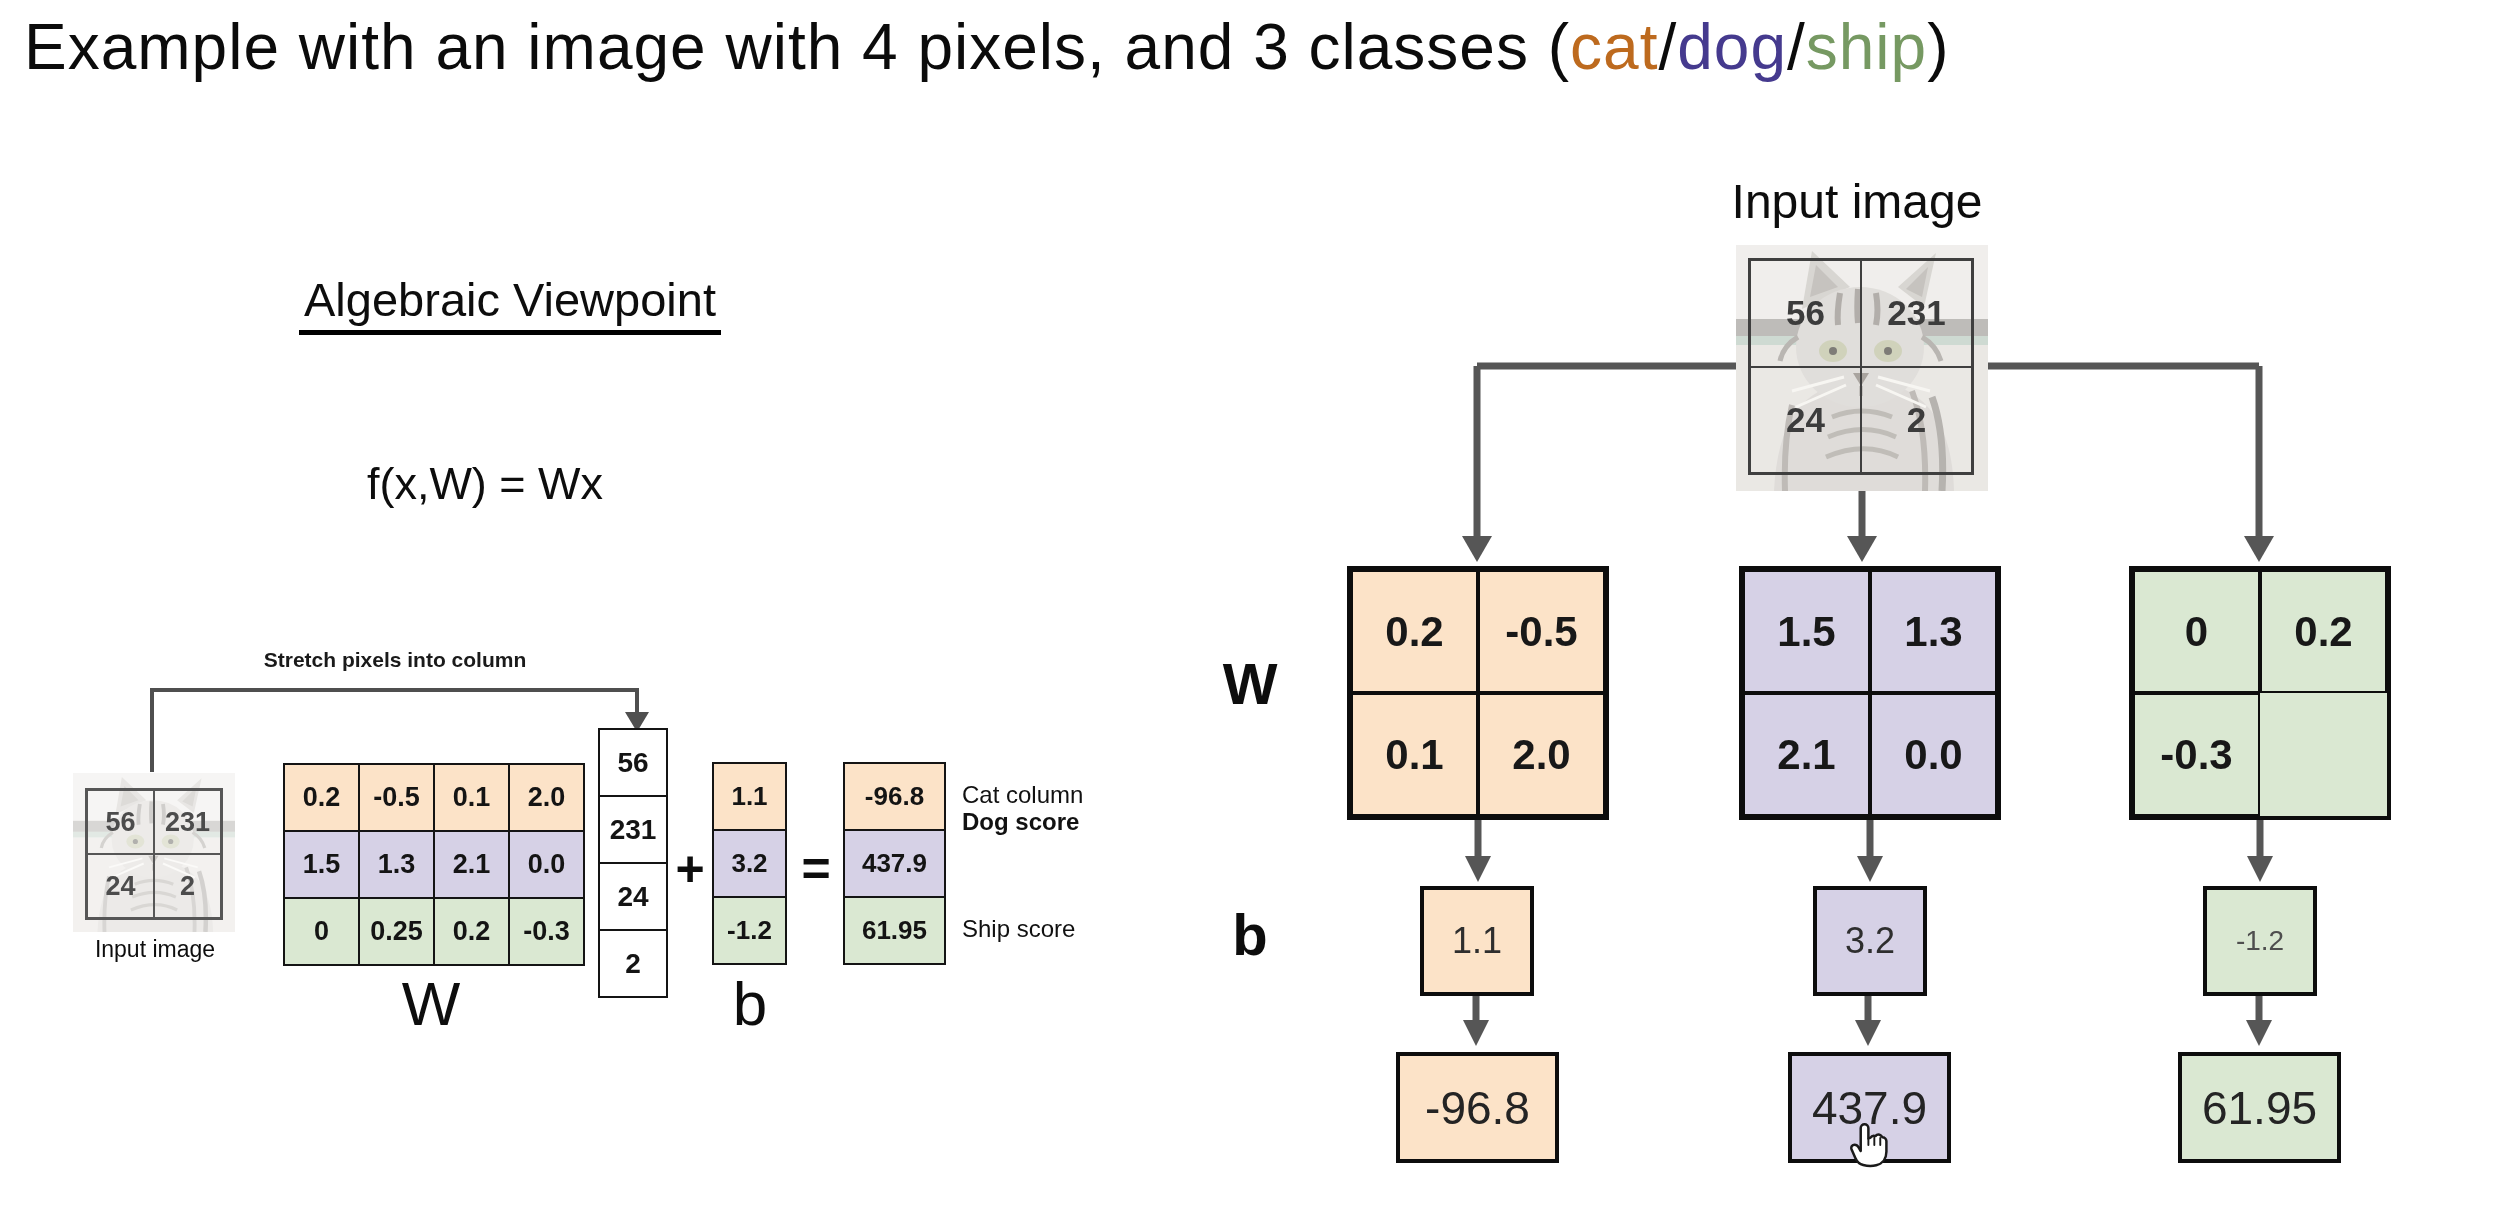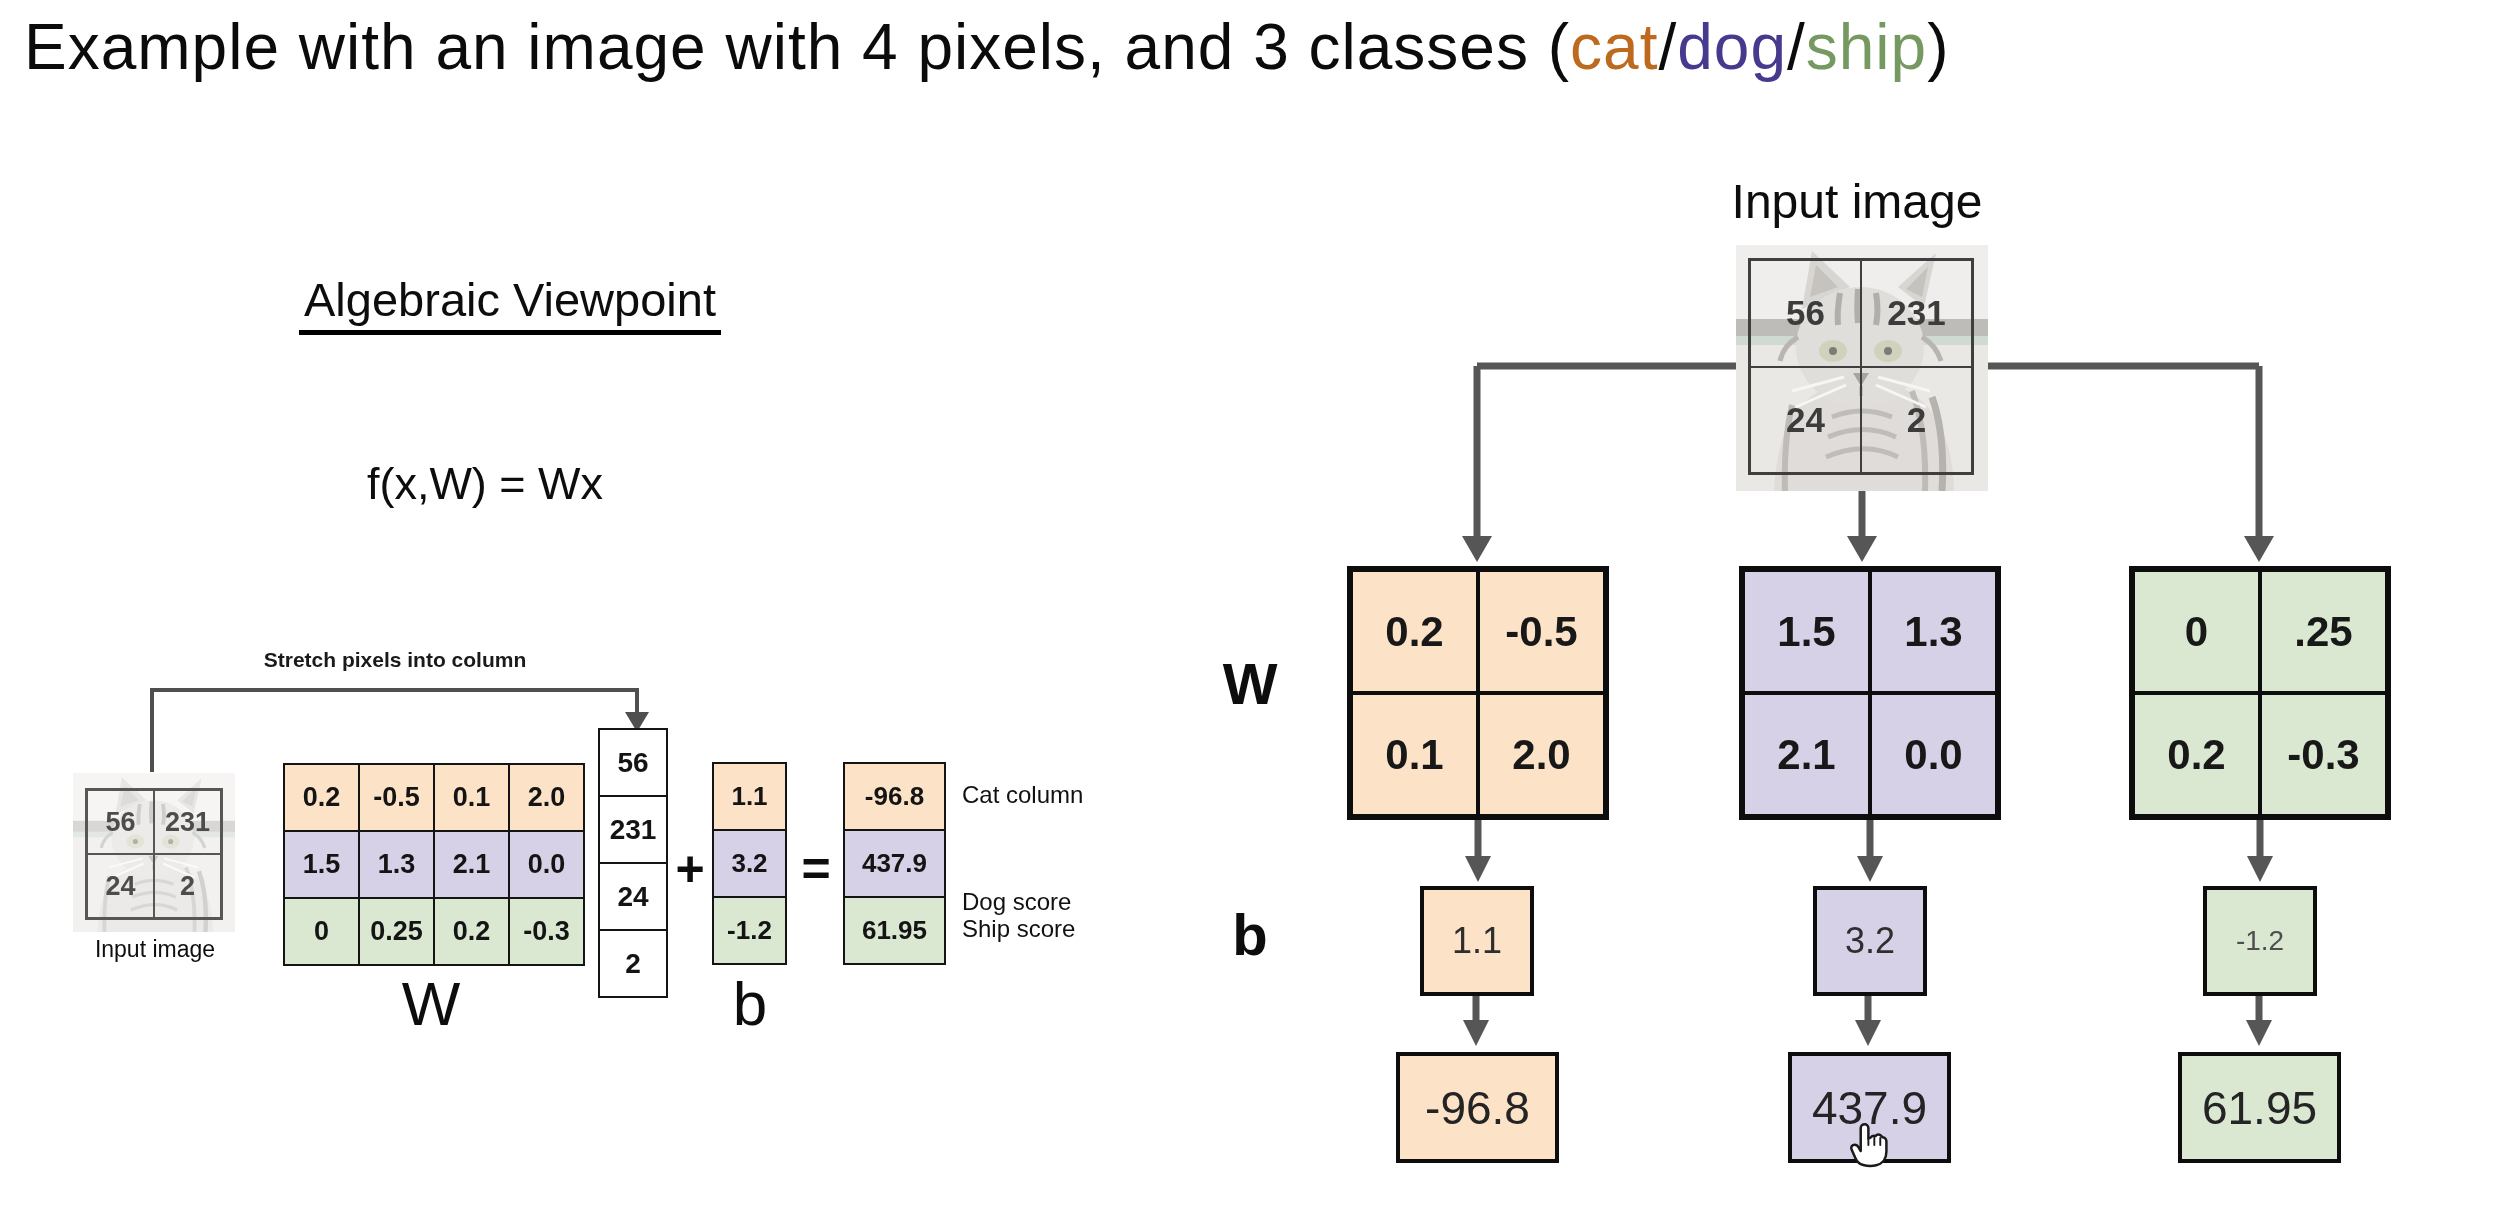--- a/index.html
+++ b/index.html
@@ -48,21 +48,21 @@
   #plus-op{left:662px;top:840px;width:56px;}
   #equals-op{left:788px;top:840px;width:56px;}
 
   #b-vec{left:712px;top:762px;}
   #b-vec td{width:69px;height:63px;font-size:26px;}
   #left-b-label{left:712px;top:968px;width:76px;text-align:center;font-size:62px;}
 
   #res-vec{left:843px;top:762px;}
   #res-vec td{width:97px;height:63px;font-size:26px;}
   .score-name{left:962px;width:200px;font-size:24px;color:#111;}
-  #score-name-0{top:781px;} #score-name-1{top:888px;} #score-name-2{top:915px;}
+  #score-name-0{top:781px;} #score-name-1{top:808px;font-weight:bold;} #score-name-2{top:915px;}
 
   .fill-cat{background:var(--orange-fill);}
   .fill-dog{background:var(--purple-fill);}
   .fill-ship{background:var(--green-fill);}
 
   
   #right-input-label{left:1712px;top:174px;width:290px;text-align:center;font-size:48px;}
   #right-cat{left:1736px;top:245px;width:252px;height:246px;}
   #right-cat .pixgrid{inset:13px 14px 16px 12px;border:2px solid #3f3f3f;}
   #right-cat .pixgrid div{font-size:35px;color:#3c3c3c;border:1px solid #3f3f3f;}
@@ -288,21 +288,20 @@
     <div>2.0</div>
   </div>
   <div class="wmtx fill-dog z2" id="wmtx-dog">
     <div>1.5</div>
     <div>1.3</div>
     <div>2.1</div>
     <div>0.0</div>
   </div>
   <div class="wmtx fill-ship z2" id="wmtx-ship">
     <div>0</div>
-    <div>.25</div>
     <div>0.2</div>
     <div>-0.3</div>
   </div>
 
   <div class="bbox fill-cat z2" id="bbox-cat">1.1</div>
   <div class="bbox fill-dog z2" id="bbox-dog">3.2</div>
   <div class="bbox fill-ship z2" id="bbox-ship">-1.2</div>
 
   <div class="scorebox fill-cat z2" id="scorebox-cat">-96.8</div>
   <div class="scorebox fill-dog z2" id="scorebox-dog">437.9</div>

